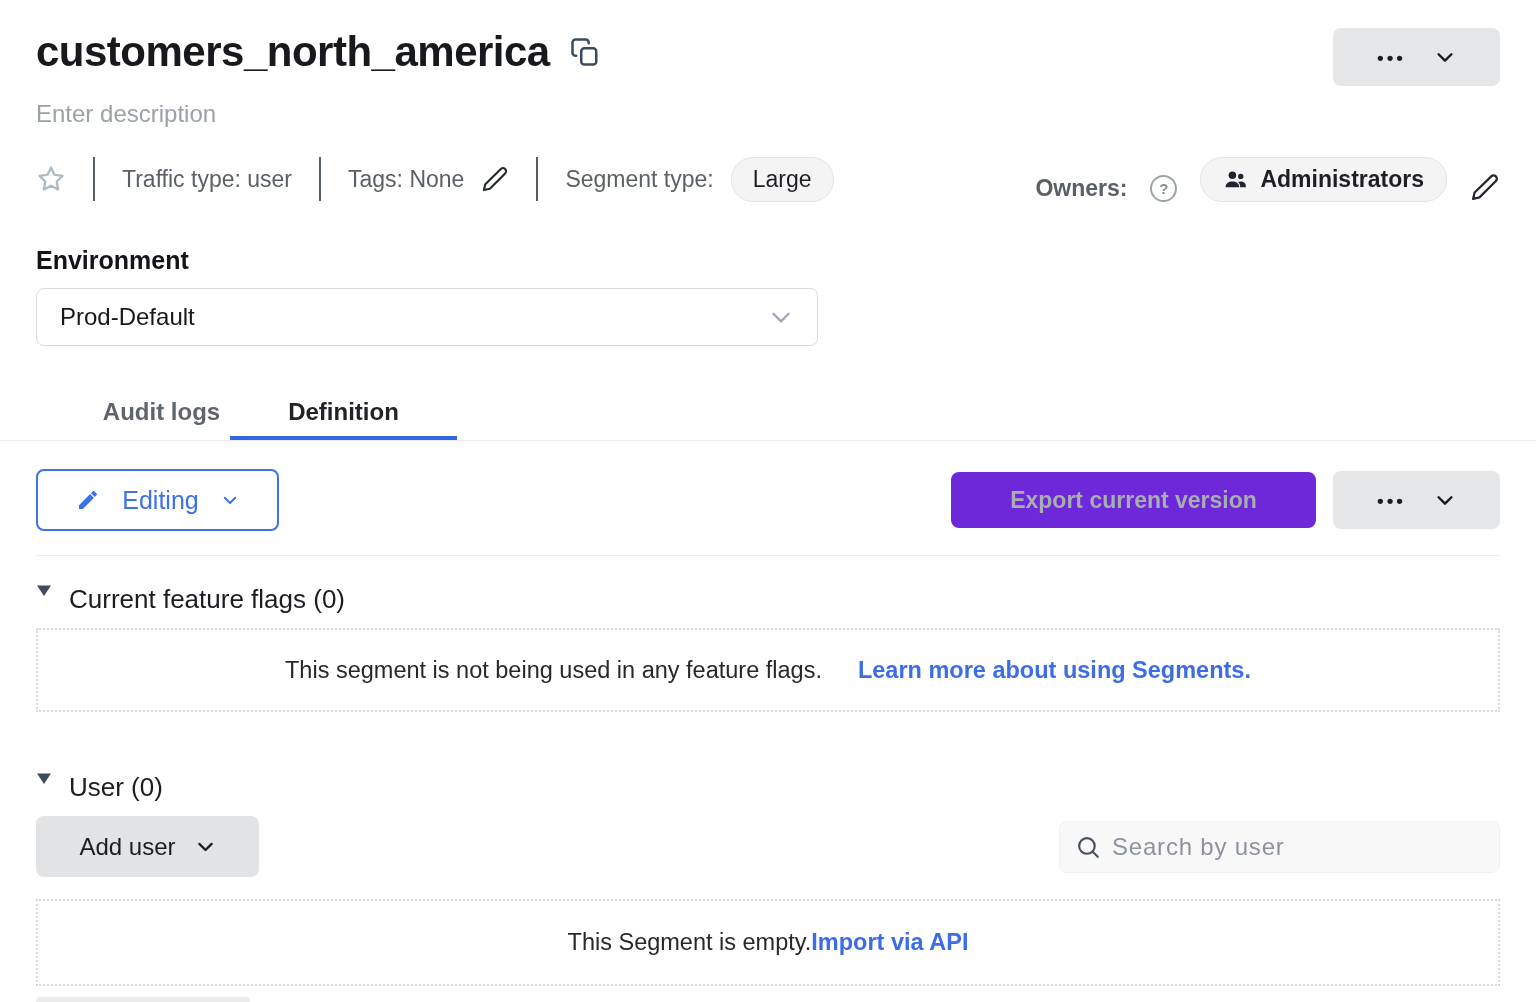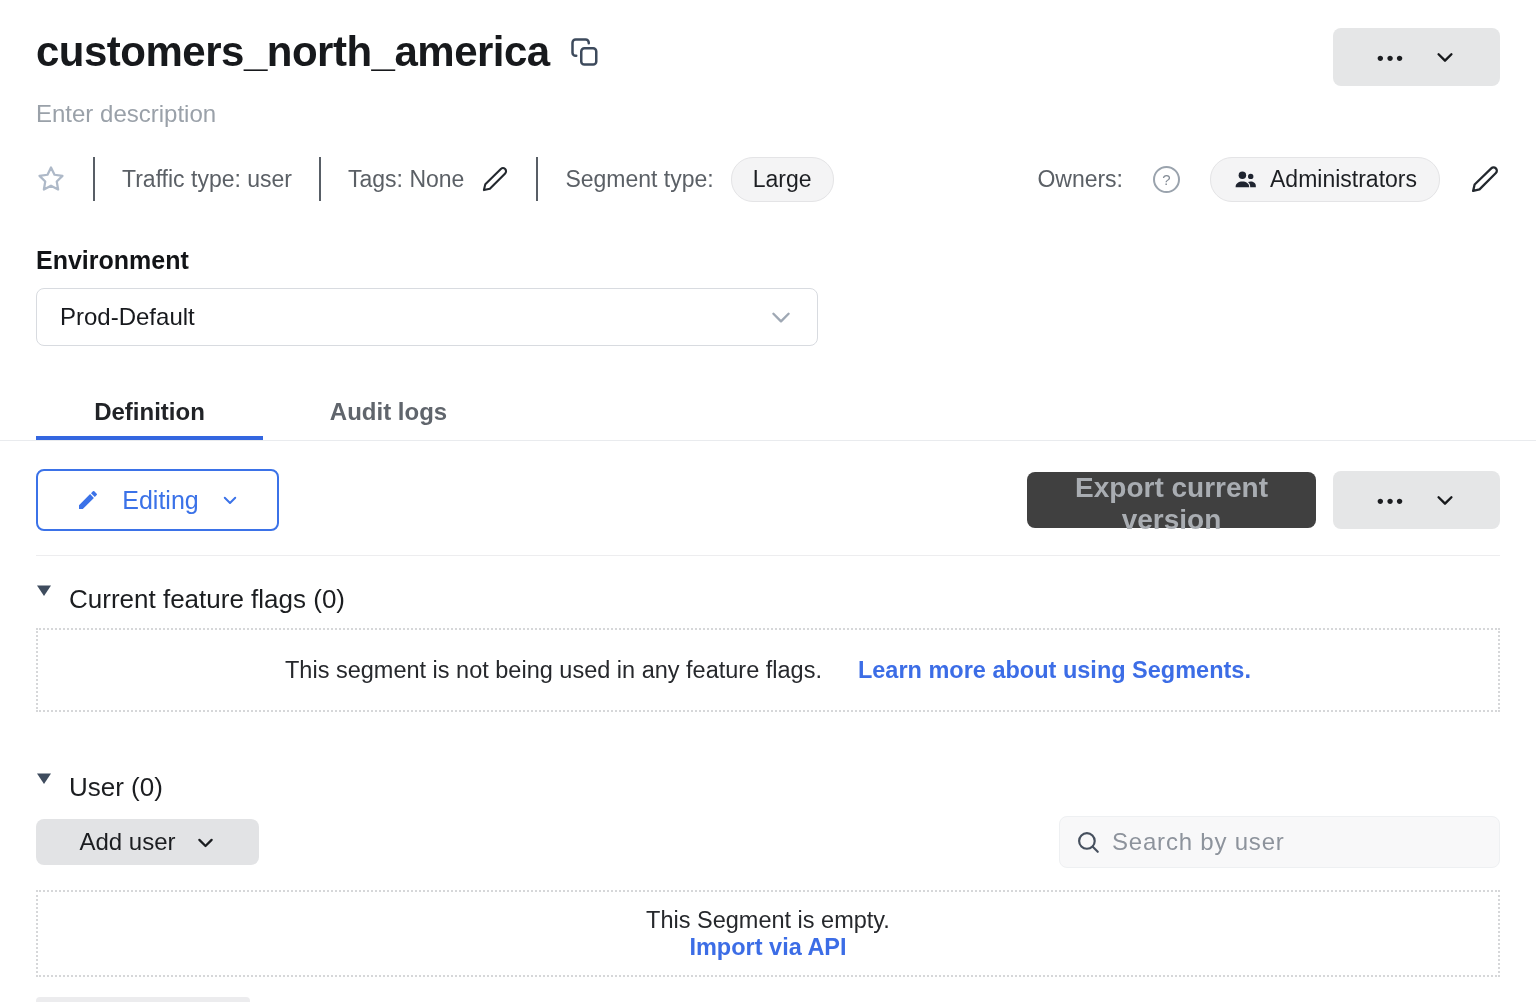--- a/index.html
+++ b/index.html
@@ -18,21 +18,21 @@
 
   .description { margin-top:14px; font-size:24px; color:#9aa1a9; }
 
   
   .meta-row { margin-top:28px; display:flex; align-items:center; height:46px; }
   .vdiv { width:2px; height:44px; background:#585e66; margin:0 27px; }
   .meta-text { font-size:23px; color:#5b6066; }
   .tags-group, .segtype-group { display:flex; align-items:center; gap:17px; }
   .pill { display:inline-flex; align-items:center; gap:12px; background:#f4f4f5; border:1px solid #e4e4e6;
     border-radius:22px; padding:8px 21px; font-size:23px; color:#1d1f23; cursor:default; }
-  .meta-right { margin-left:auto; display:flex; align-items:center; gap:30px; }
+  .meta-right { margin-left:auto; display:flex; align-items:flex-end; gap:23px;font-weight:bold; }
   .help-circle { width:27px; height:27px; border:2px solid #9aa3ad; border-radius:50%;
     display:inline-flex; align-items:center; justify-content:center; font-size:15px; color:#848c96; }
   .owners-pill { cursor:pointer; padding:8px 22px; }
 
   
   .env-label { margin-top:44px; font-size:25px; font-weight:700; color:#121417; }
   .env-select { margin-top:13px; width:782px; height:58px; border:1px solid #d8dbe0; border-radius:8px;
     display:flex; align-items:center; justify-content:space-between; padding:0 23px; cursor:pointer; background:#fff; }
   .env-value { font-size:24px; color:#17191d; }
 
@@ -42,39 +42,39 @@
     font-size:24px; font-weight:700; cursor:pointer; }
   .tab.active { width:227px; color:#212327; box-shadow:inset 0 -4px 0 #3366e0; }
   .tab.inactive { width:137px; margin-left:57px; color:#60656c; }
 
   
   .toolbar { margin-top:28px; display:flex; align-items:center; justify-content:space-between; }
   .editing-btn { width:243px; height:62px; background:#fff; border:2px solid #3b72e8; border-radius:8px;
     display:flex; align-items:center; justify-content:center; gap:22px; cursor:pointer; }
   .editing-label { font-size:25px; font-weight:500; color:#3b72e8; }
   .toolbar-right { display:flex; align-items:center; gap:17px; }
-  .export-btn { width:289px; height:56px; background:#404040; border:none; border-radius:8px;
-    font-size:28px; font-weight:600; color:#a9adb2; cursor:default; font-family:inherit; }
+  .export-btn { width:365px; height:56px; background:#6d28d9; border:none; border-radius:8px;
+    font-size:23px; font-weight:600; color:#a9adb2; cursor:default; font-family:inherit; }
 
   .hdiv { margin-top:24px; height:1px; background:#ededef; }
 
   
   .section-header { display:flex; align-items:flex-start; gap:17px; cursor:pointer; }
   .section-header.ff { margin-top:28px; }
   .section-header.user { margin-top:60px; }
   .section-title { font-size:26px; color:#1b1d20; }
   .dotted-box { border:2px dotted #d6d7d9; display:flex; align-items:center; justify-content:center; }
   .dotted-box.ff { margin-top:13px; height:84px;gap:36px; }
-  .dotted-box.user { margin-top:22px; height:87px;flex-direction:column; }
+  .dotted-box.user { margin-top:22px; height:87px; }
   .empty-text { font-size:23.5px; color:#26282c; }
   .empty-link { font-size:23.5px; font-weight:700; color:#3c6de6; cursor:pointer; text-decoration:none; }
 
   
   .user-toolbar { margin-top:13px; display:flex; align-items:center; justify-content:space-between; }
-  .add-user-btn { width:223px; height:46px; background:#e2e3e5; border:none; border-radius:8px;
+  .add-user-btn { width:223px; height:61px; background:#e2e3e5; border:none; border-radius:8px;
     display:flex; align-items:center; justify-content:center; gap:19px; cursor:pointer; }
   .add-user-label { font-size:24px; color:#1b1d20; }
   .search-box { width:441px; height:52px; background:#f8f8f9; border:1px solid #eef0f2; border-radius:8px;
     display:flex; align-items:center; gap:11px; padding:0 15px; }
   .search-input { flex:1; border:none; outline:none; background:transparent; font-size:24px;
     letter-spacing:0.8px; color:#b91c1c; font-family:inherit; }
   .search-input::placeholder { color:#8d939c; }
 
   .bottom-sliver { position:absolute; left:36px; bottom:0; width:214px; height:5px;
     background:#ececee; border-radius:4px 4px 0 0; }
@@ -151,22 +151,22 @@
 
   <div class="env-label">Environment</div>
   <div class="env-select">
     <span class="env-value">Prod-Default</span>
     <svg width="26" height="26" viewBox="0 0 24 24" fill="none" stroke="#9fa8b4" stroke-width="2.2" stroke-linecap="round" stroke-linejoin="round">
         <path d="M5 9l7 7 7-7"></path>
       </svg>
   </div>
 
   <div class="tabs-wrap">
+    <div class="tab inactive">Audit logs</div>
     <div class="tab active">Definition</div>
-    <div class="tab inactive">Audit logs</div>
   </div>
 
   <div class="toolbar">
     <button class="editing-btn">
       <svg width="24" height="24" viewBox="0 0 24 24" fill="#3b72e8">
         <path d="M3 17.2V21h3.8L17.9 9.9l-3.8-3.8L3 17.2zM20.7 7.1a1 1 0 0 0 0-1.4l-2.4-2.4a1 1 0 0 0-1.4 0l-1.9 1.9 3.8 3.8 1.9-1.9z"></path>
       </svg>
       <span class="editing-label">Editing</span>
       <svg width="18" height="18" viewBox="0 0 24 24" fill="none" stroke="#3b72e8" stroke-width="2.6" stroke-linecap="round" stroke-linejoin="round">
           <path d="M5 9l7 7 7-7"></path>

